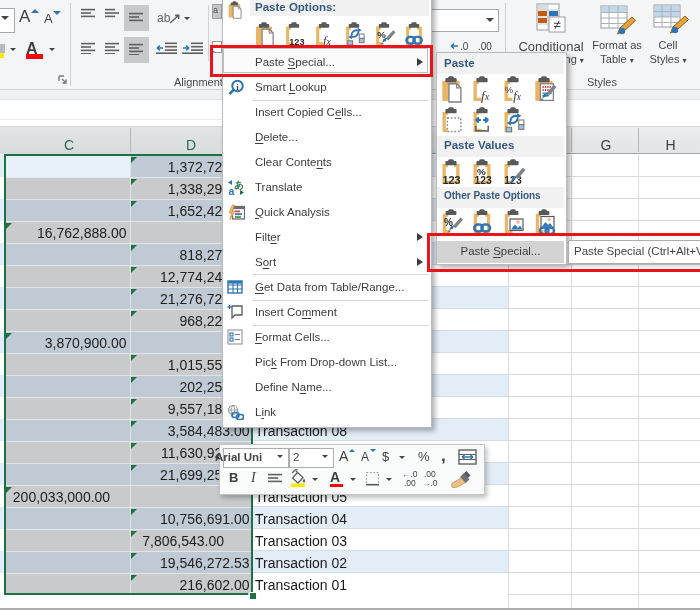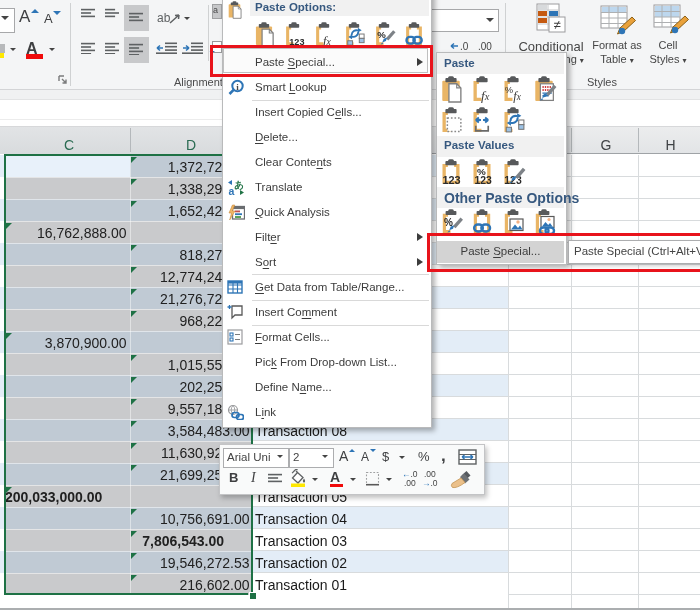--- a/index.html
+++ b/index.html
@@ -252,37 +252,37 @@
 <div class="ab" style="left:252px;top:484px;width:448px;height:1px;background:#D8DBDD;"></div>
 <div class="ab" style="left:5px;top:463px;width:247px;height:1px;background:rgba(255,255,255,0.5);"></div>
 <div class="ab" style="left:130.5px;top:464.5px;width:0;height:0;border-style:solid;border-width:6px 6px 0 0;border-color:#1E7145 transparent transparent transparent;"></div>
 <div class="ab" style="left:130px;top:467px;width:119.5px;font-size:14px;color:#212121;font-weight:normal;white-space:nowrap;text-align:right">21,699,253.00</div>
 <div class="ab" style="left:255px;top:467px;font-size:14px;color:#1A1A1A;font-weight:normal;white-space:nowrap;">Transaction 06</div>
 <div class="ab" style="left:5px;top:485px;width:124.5px;height:22px;background:#C9CACC;"></div>
 <div class="ab" style="left:129.5px;top:485px;width:122.5px;height:22px;background:#C9CACC;"></div>
 <div class="ab" style="left:252px;top:506px;width:448px;height:1px;background:#D8DBDD;"></div>
 <div class="ab" style="left:5px;top:485px;width:247px;height:1px;background:rgba(255,255,255,0.5);"></div>
 <div class="ab" style="left:5.5px;top:486.5px;width:0;height:0;border-style:solid;border-width:6px 6px 0 0;border-color:#1E7145 transparent transparent transparent;"></div>
-<div class="ab" style="left:5px;top:489px;width:113px;font-size:14px;color:#212121;font-weight:bold;white-space:nowrap;text-align:left">200,033,000.00</div>
+<div class="ab" style="left:5px;top:489px;width:113px;font-size:14px;color:#212121;font-weight:normal;white-space:nowrap;text-align:center">200,033,000.00</div>
 <div class="ab" style="left:255px;top:489px;font-size:14px;color:#1A1A1A;font-weight:normal;white-space:nowrap;">Transaction 05</div>
 <div class="ab" style="left:0px;top:507px;width:5px;height:22px;background:#E3EDF7;"></div>
 <div class="ab" style="left:252px;top:507px;width:256px;height:22px;background:#E3EDF7;"></div>
 <div class="ab" style="left:5px;top:507px;width:124.5px;height:22px;background:#C0CAD4;"></div>
 <div class="ab" style="left:129.5px;top:507px;width:122.5px;height:22px;background:#C0CAD4;"></div>
 <div class="ab" style="left:252px;top:528px;width:448px;height:1px;background:#D8DBDD;"></div>
 <div class="ab" style="left:5px;top:507px;width:247px;height:1px;background:rgba(255,255,255,0.5);"></div>
 <div class="ab" style="left:130.5px;top:508.5px;width:0;height:0;border-style:solid;border-width:6px 6px 0 0;border-color:#1E7145 transparent transparent transparent;"></div>
 <div class="ab" style="left:130px;top:511px;width:119.5px;font-size:14px;color:#212121;font-weight:normal;white-space:nowrap;text-align:right">10,756,691.00</div>
 <div class="ab" style="left:255px;top:511px;font-size:14px;color:#1A1A1A;font-weight:normal;white-space:nowrap;">Transaction 04</div>
 <div class="ab" style="left:5px;top:529px;width:124.5px;height:22px;background:#C9CACC;"></div>
 <div class="ab" style="left:129.5px;top:529px;width:122.5px;height:22px;background:#C9CACC;"></div>
 <div class="ab" style="left:252px;top:550px;width:448px;height:1px;background:#D8DBDD;"></div>
 <div class="ab" style="left:5px;top:529px;width:247px;height:1px;background:rgba(255,255,255,0.5);"></div>
 <div class="ab" style="left:130.5px;top:530.5px;width:0;height:0;border-style:solid;border-width:6px 6px 0 0;border-color:#1E7145 transparent transparent transparent;"></div>
-<div class="ab" style="left:130px;top:533px;width:94px;font-size:14px;color:#212121;font-weight:bold;white-space:nowrap;text-align:right">7,806,543.00</div>
+<div class="ab" style="left:130px;top:533px;width:94px;font-size:14px;color:#212121;font-weight:normal;white-space:nowrap;text-align:right">7,806,543.00</div>
 <div class="ab" style="left:255px;top:533px;font-size:14px;color:#1A1A1A;font-weight:normal;white-space:nowrap;">Transaction 03</div>
 <div class="ab" style="left:0px;top:551px;width:5px;height:22px;background:#E3EDF7;"></div>
 <div class="ab" style="left:252px;top:551px;width:256px;height:22px;background:#E3EDF7;"></div>
 <div class="ab" style="left:5px;top:551px;width:124.5px;height:22px;background:#C0CAD4;"></div>
 <div class="ab" style="left:129.5px;top:551px;width:122.5px;height:22px;background:#C0CAD4;"></div>
 <div class="ab" style="left:252px;top:572px;width:448px;height:1px;background:#D8DBDD;"></div>
 <div class="ab" style="left:5px;top:551px;width:247px;height:1px;background:rgba(255,255,255,0.5);"></div>
 <div class="ab" style="left:130.5px;top:552.5px;width:0;height:0;border-style:solid;border-width:6px 6px 0 0;border-color:#1E7145 transparent transparent transparent;"></div>
 <div class="ab" style="left:130px;top:555px;width:119.5px;font-size:14px;color:#212121;font-weight:normal;white-space:nowrap;text-align:right">19,546,272.53</div>
 <div class="ab" style="left:255px;top:555px;font-size:14px;color:#1A1A1A;font-weight:normal;white-space:nowrap;">Transaction 02</div>
@@ -298,21 +298,21 @@
 <div class="ab" style="left:637.5px;top:155px;width:1px;height:452.5px;background:#D8DBDD;"></div>
 <div class="ab" style="left:129.5px;top:155px;width:1px;height:440px;background:rgba(255,255,255,0.45);"></div>
 <div class="ab" style="left:4px;top:153.5px;width:248px;height:2.2px;background:#1E7145;"></div>
 <div class="ab" style="left:4px;top:153.5px;width:2.2px;height:441.5px;background:#1E7145;"></div>
 <div class="ab" style="left:251px;top:420px;width:2px;height:175px;background:#1E7145;"></div>
 <div class="ab" style="left:4px;top:592.8px;width:244px;height:2.2px;background:#1E7145;"></div>
 <div class="ab" style="left:249px;top:592.2px;width:6.2px;height:6.2px;background:#1E7145;border:1px solid #fff;box-sizing:content-box;"></div>
 <div class="ab" style="left:0px;top:607.5px;width:700px;height:2px;background:#ABAEB0;"></div>
 <div class="ab" style="left:219px;top:444px;width:264px;height:48.5px;background:#F9FAFA;border:1px solid #C3C4C6;box-shadow:2px 3px 5px rgba(0,0,0,0.25);"></div>
 <div class="ab" style="left:223px;top:447.5px;width:64px;height:18px;background:#fff;border:1px solid #ACADAF;"></div>
-<div class="ab" style="left:227px;top:450.5px;font-size:11.5px;color:#444;font-weight:normal;white-space:nowrap;">Arial Uni</div>
+<div class="ab" style="left:215px;top:450.5px;font-size:11.5px;color:#444;font-weight:bold;white-space:nowrap;">Arial Uni</div>
 <div class="ab" style="left:277px;top:455px;width:0;height:0;border:3.5px solid transparent;border-top-color:#444;border-bottom:none"></div>
 <div class="ab" style="left:289px;top:447.5px;width:43px;height:18px;background:#fff;border:1px solid #ACADAF;"></div>
 <div class="ab" style="left:293px;top:450.5px;font-size:11.5px;color:#444;font-weight:normal;white-space:nowrap;">2</div>
 <div class="ab" style="left:322px;top:455px;width:0;height:0;border:3.5px solid transparent;border-top-color:#444;border-bottom:none"></div>
 <div class="ab" style="left:339px;top:448px;font-size:14px;color:#3E3F41;font-weight:normal;white-space:nowrap;">A</div>
 <div class="ab" style="left:349px;top:449px;width:0;height:0;border:3.5px solid transparent;border-bottom-color:#2E75B6;border-top:none"></div>
 <div class="ab" style="left:361px;top:450px;font-size:12px;color:#3E3F41;font-weight:normal;white-space:nowrap;">A</div>
 <div class="ab" style="left:370px;top:449px;width:0;height:0;border:3.5px solid transparent;border-top-color:#2E75B6;border-bottom:none"></div>
 <div class="ab" style="left:382px;top:449px;font-size:13px;color:#3E3F41;font-weight:normal;white-space:nowrap;">$</div>
 <div class="ab" style="left:399px;top:456px;width:0;height:0;border:3px solid transparent;border-top-color:#444;border-bottom:none"></div>
@@ -564,21 +564,21 @@
 <svg class="ab" style="left:500px;top:159px" width="26" height="27" viewBox="0 0 24 26">
       <path d="M9 4.8 H3.8 V24 H11.5 V21 H7 V7.8 H9 z" fill="#E9B566"></path>
       <text x="12" y="24.5" font-size="10" font-weight="bold" fill="#2b2b2b" text-anchor="middle" font-family="Liberation Sans">123</text>
       <path d="M21.5 8.5 l-7.5 8.5 2.5 2.2 7.5-8.5 z" fill="#7D8287"></path>
       <path d="M14.5 16.5 l-2.8 1 -1.5 3.8 3.8-1.5 1-2.8 z" fill="#2E75B6"></path>
       <path d="M10.2 21.3 l-1.8 2.2 2.8-0.8 z" fill="#2E75B6"></path>
       <rect x="6.6" y="2" width="10.8" height="4" rx="0.8" fill="#57595B"></rect>
       <rect x="9.2" y="0.2" width="5.6" height="3" rx="1.5" fill="#57595B"></rect>
     </svg>
 <div class="ab" style="left:437px;top:186.5px;width:127px;height:21px;background:#F1F1F1;"></div>
-<div class="ab" style="left:444px;top:190px;font-size:14px;color:#36587F;font-weight:bold;white-space:nowrap;">Other Paste Options</div>
+<div class="ab" style="left:444px;top:190px;font-size:10px;color:#36587F;font-weight:bold;white-space:nowrap;">Other Paste Options</div>
 <svg class="ab" style="left:438px;top:209px" width="26" height="26" viewBox="0 0 24 26">
       <path d="M9 4.8 H3.8 V24 H11.5 V21 H7 V7.8 H9 z" fill="#E9B566"></path>
       <text x="9.5" y="17" font-size="10" font-weight="bold" fill="#2b2b2b" text-anchor="middle" font-family="Liberation Sans">%</text>
       <path d="M21.5 8.5 l-7.5 8.5 2.5 2.2 7.5-8.5 z" fill="#7D8287"></path>
       <path d="M14.5 16.5 l-2.8 1 -1.5 3.8 3.8-1.5 1-2.8 z" fill="#2E75B6"></path>
       <path d="M10.2 21.3 l-1.8 2.2 2.8-0.8 z" fill="#2E75B6"></path>
       <rect x="6.6" y="2" width="10.8" height="4" rx="0.8" fill="#57595B"></rect>
       <rect x="9.2" y="0.2" width="5.6" height="3" rx="1.5" fill="#57595B"></rect>
     </svg>
 <svg class="ab" style="left:469px;top:209px" width="26" height="26" viewBox="0 0 24 26">

